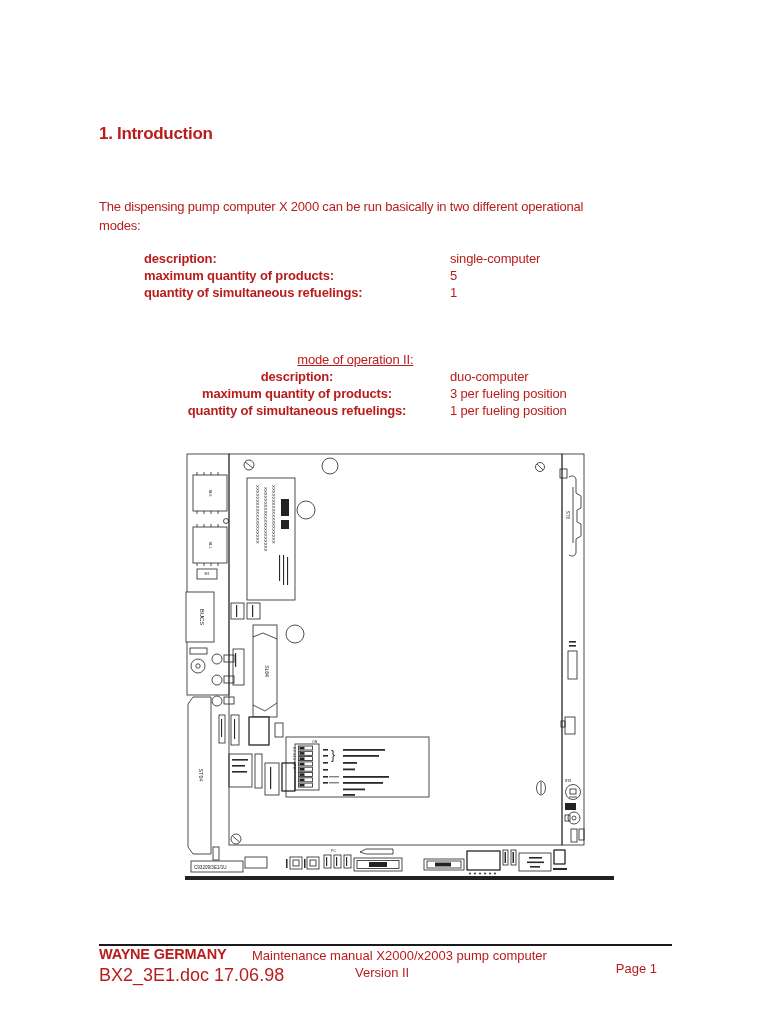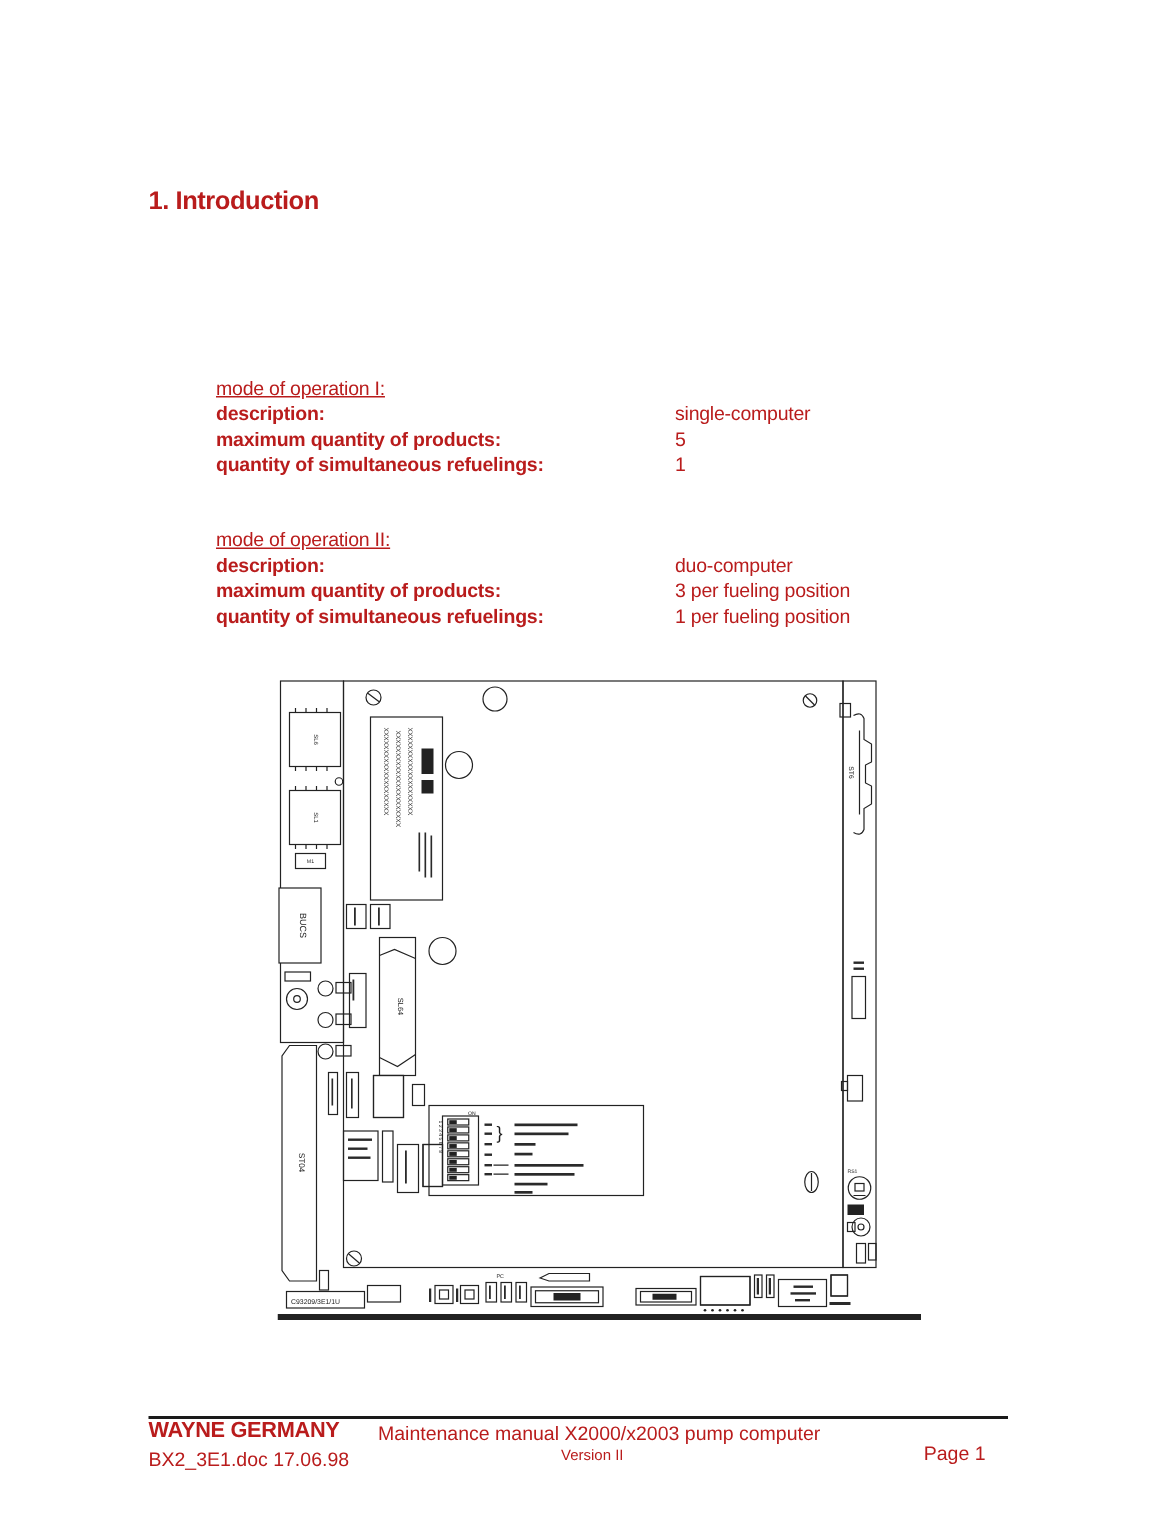--- a/index.html
+++ b/index.html
@@ -4,46 +4,46 @@
 <style>
   html,body{margin:0;padding:0;background:#fff;}
   .page{position:relative;width:768px;height:1024px;background:#fff;overflow:hidden;
         font-family:"Liberation Sans", sans-serif;color:#b91c1c;margin-top:37px;}
   .abs{position:absolute;}
   .h1{left:99px;top:87px;font-size:17px;font-weight:bold;letter-spacing:-0.3px;}
   .h2{left:99px;top:127px;font-size:17px;font-weight:bold;letter-spacing:-0.3px;}
   .intro{left:99px;top:161px;width:525px;font-size:13px;line-height:18.5px;letter-spacing:-0.2px;}
   .mode{position:absolute;left:144px;font-size:13px;line-height:17px;letter-spacing:-0.15px;}
   .mode-1{top:213px;}
-  .mode-2{top:314px;}
+  .mode-2{top:314px;text-align:center;}
   .mtitle{text-decoration:underline;}
   .mrow{display:flex;}
   .mlabel{width:306px;flex:0 0 306px;font-weight:bold;}
   .figure{left:185px;top:408px;width:430px;height:437px;}
   svg .ln{stroke:#222;stroke-width:0.8;fill:none;}
   svg .lnw{stroke:#222;stroke-width:0.8;fill:#fff;}
   svg .fk{fill:#222;stroke:none;}
   svg .dash{fill:#2a2a2a;stroke:none;}
   svg text{fill:#1b1b1b;stroke:none;font-family:"Liberation Sans",sans-serif;}
   .rule{left:99px;top:907px;width:573px;height:2px;background:#1a1a1a;}
   .f-company{left:99px;top:909px;font-size:14.5px;font-weight:bold;letter-spacing:-0.2px;}
   .f-manual{left:252px;top:911px;font-size:13px;}
-  .f-doc{left:99px;top:928px;font-size:13px;}
-  .f-version{left:374px;top:928px;font-size:10px;}
+  .f-doc{left:99px;top:928px;font-size:18px;}
+  .f-version{left:355px;top:928px;font-size:13px;}
   .f-page{right:111px;top:924px;font-size:13px;}
 </style>
 </head>
 <body>
 
 <div class="page">
 
   <div class="abs h1">1. Introduction</div>
+  <div class="abs intro">The dispensing pump computer X 2000 can be run basically in two different operational modes:</div>
 
   <section class="mode mode-1">
-    <div class="mtitle">mode of operation I:</div>
     <div class="mrow">
       <span class="mlabel">description:</span>
       <span>single-computer</span>
     </div>
     <div class="mrow">
       <span class="mlabel">maximum quantity of products:</span>
       <span>5</span>
     </div>
     <div class="mrow">
       <span class="mlabel">quantity of simultaneous refuelings:</span>

